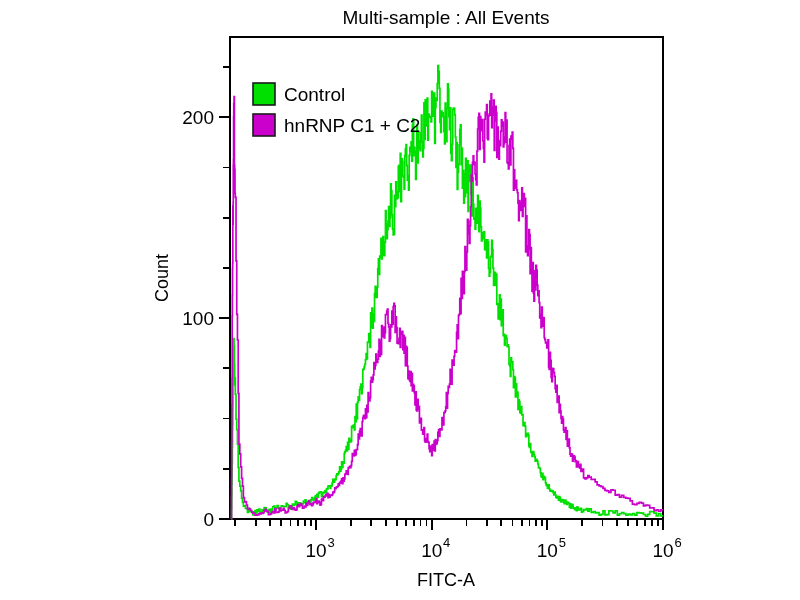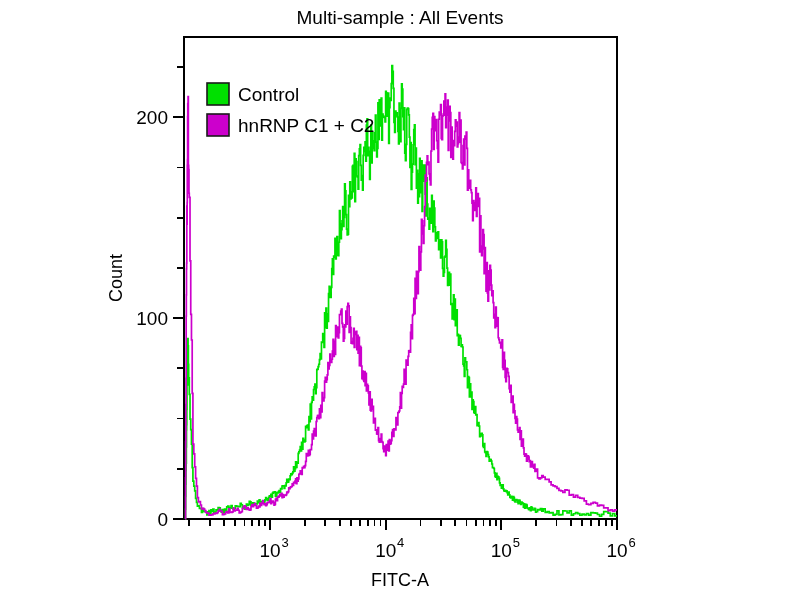--- a/index.html
+++ b/index.html
@@ -12,20 +12,21 @@
     height: 600px;
     font-family: "Liberation Sans", sans-serif;
     position: relative;
     overflow: hidden;
   }
   #plot-root {
     position: absolute;
     left: 0; top: 0;
     width: 654px;
     height: 600px;
+    padding-left: 46px;
   }
   svg { display: block; }
   .axis-line {
     stroke: #000000;
     stroke-width: 2.2;
     fill: none;
     shape-rendering: crispEdges;
   }
   .tick-major {
     stroke: #000000;

